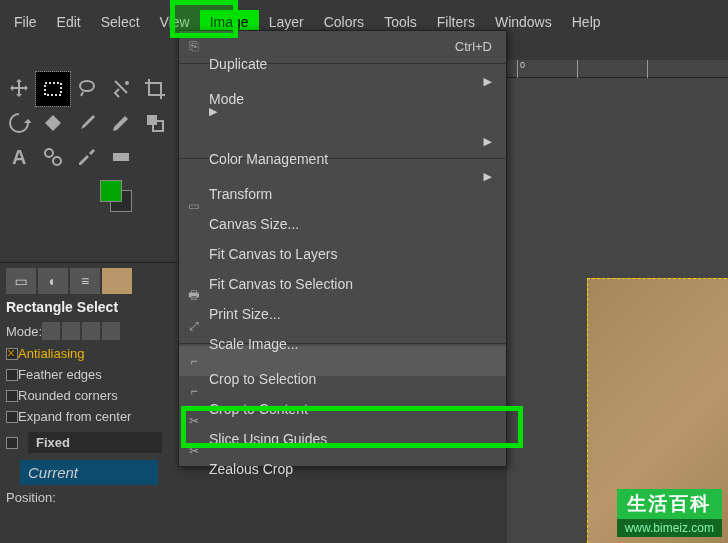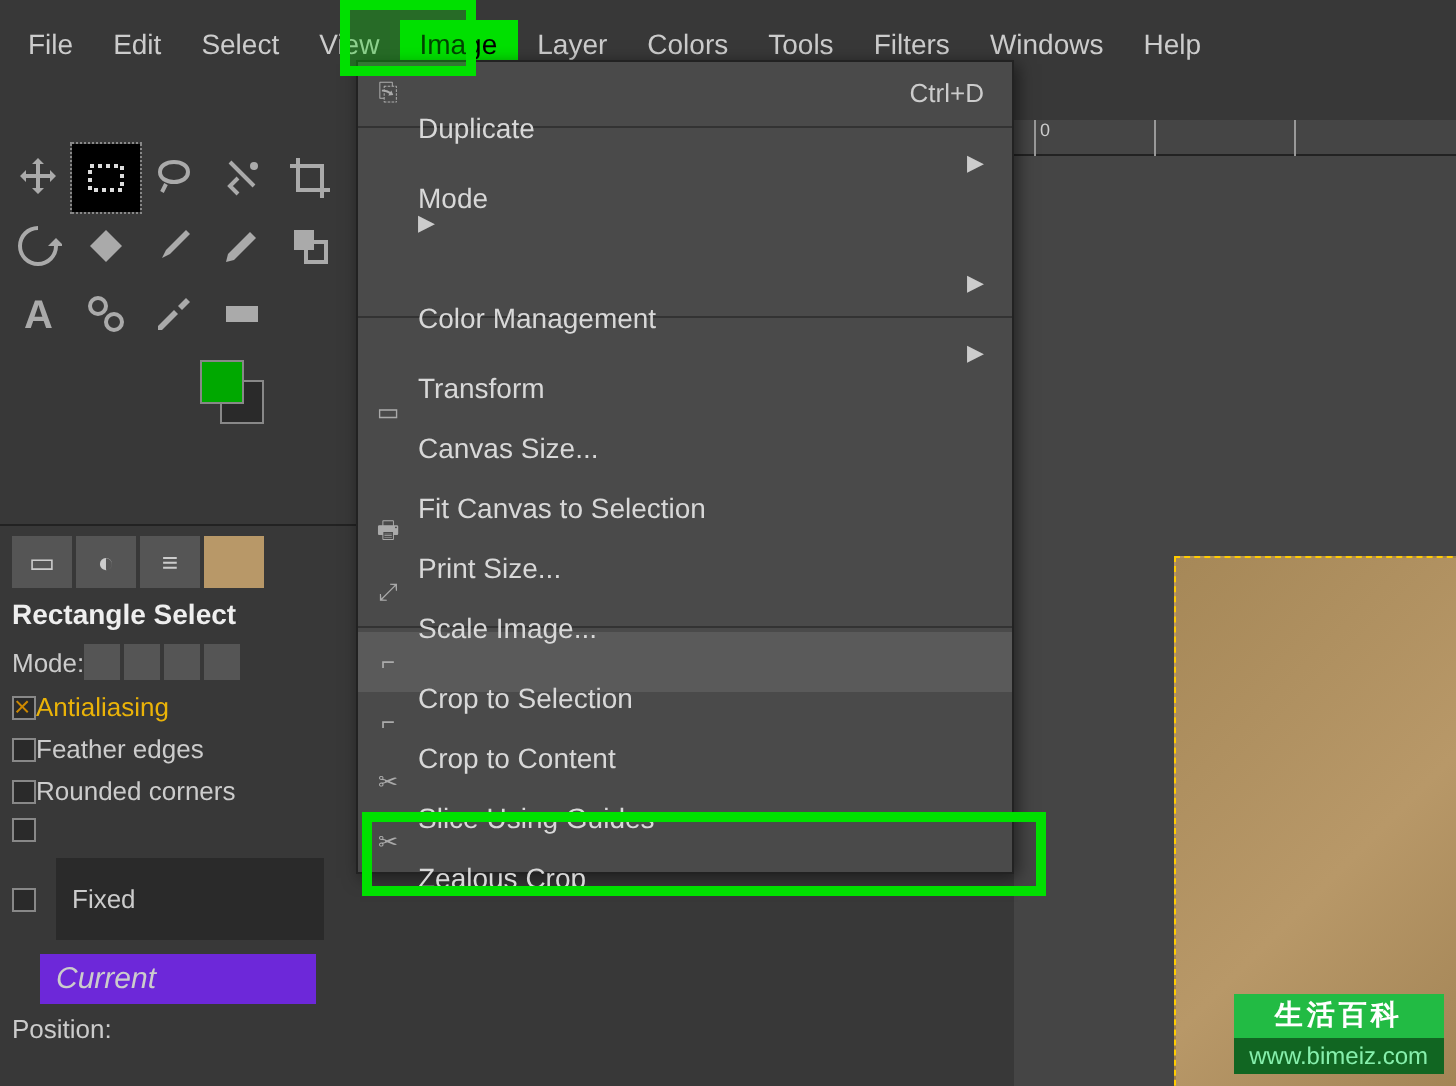--- a/index.html
+++ b/index.html
@@ -42,33 +42,33 @@
   .opts-tab { width: 30px; height: 26px; background: #555; display: flex; align-items: center; justify-content: center; font-size: 14px; }
   .opts-tab.thumb { background: #b89868; }
   .opts-title { font-weight: bold; font-size: 14px; color: #eee; padding: 4px 0; }
   .opts-row { display: flex; align-items: center; gap: 0; padding: 3px 0; font-size: 13px; }
   .opts-check { width: 12px; height: 12px; border: 1px solid #888; background: #2a2a2a; display: inline-block; }
   .opts-check.on { background: #2a2a2a; position: relative; }
   .opts-check.on::after { content: "×"; position: absolute; top: -4px; left: 0; color: #cc8800; font-size: 14px; }
   .mode-icons { display: flex; gap: 2px; }
   .mode-icon { width: 18px; height: 18px; background: #555; }
   .anti { color: #eab308; }
-  .fixed-box { background: #2a2a2a; padding: 13px 8px; margin: 2px 10px; font-size: 13px; }
-  .current-box { background: #6d28d9; padding: 4px 8px; margin: 2px 14px; font-style: italic; font-size: 15px; }
+  .fixed-box { background: #2a2a2a; padding: 3px 8px; margin: 2px 10px; font-size: 13px; font-weight: bold; }
+  .current-box { background: #0c4a6e; padding: 4px 8px; margin: 2px 14px; font-style: italic; font-size: 15px; }
   
   
   .canvas-area { position: absolute; top: 60px; left: 507px; right: 0; bottom: 0; }
   .ruler-h { position: absolute; top: 0; left: 0; right: 0; height: 18px; background: #454545; border-bottom: 1px solid #222; }
   .ruler-tick { position: absolute; top: 0; height: 18px; border-left: 1px solid #999; font-size: 9px; color: #ccc; padding-left: 2px; }
   .canvas-bg { position: absolute; top: 18px; left: 0; right: 0; bottom: 0; background: #454545; }
   .canvas-img { position: absolute; top: 200px; left: 80px; width: 200px; height: 280px; background: linear-gradient(135deg, #a68858 0%, #b89868 50%, #9a7c4e 100%); border: 1px dashed #ffcc00; }
   
   
   .watermark { position: absolute; bottom: 6px; right: 6px; text-align: center; z-index: 200; }
-  .wm-top { background: #22bb44; color: #fff; font-size: 14px; font-weight: bold; padding: 2px 8px; letter-spacing: 2px; }
+  .wm-top { background: #22bb44; color: #fff; font-size: 19px; font-weight: bold; padding: 2px 8px; letter-spacing: 2px; }
   .wm-bot { background: #116622; color: #86efac; font-size: 12px; padding: 2px 8px; }
   
   .divider { position: absolute; left: 0; width: 178px; height: 1px; background: #222; }
 </style>
 </head>
 <body>
 
 <div class="menubar">
   <div class="menubar-item">File</div>
   <div class="menubar-item">Edit</div>
@@ -112,20 +112,24 @@
     <span class="dropdown-icon"></span>
     <span class="dropdown-label">Transform</span>
     <span class="dropdown-arrow">▶</span>
   </div>
   <div class="dropdown-item">
     <span class="dropdown-icon">▭</span>
     <span class="dropdown-label">Canvas Size...</span>
   </div>
   <div class="dropdown-item">
     <span class="dropdown-icon"></span>
+    <span class="dropdown-label">Fit Canvas to Layers</span>
+  </div>
+  <div class="dropdown-item">
+    <span class="dropdown-icon"></span>
     <span class="dropdown-label">Fit Canvas to Selection</span>
   </div>
   <div class="dropdown-item">
     <span class="dropdown-icon">🖶</span>
     <span class="dropdown-label">Print Size...</span>
   </div>
   <div class="dropdown-item">
     <span class="dropdown-icon">⤢</span>
     <span class="dropdown-label">Scale Image...</span>
   </div>
@@ -256,20 +260,21 @@
   <div class="opts-row">
     <span class="opts-check"></span>
     <span>Feather edges</span>
   </div>
   <div class="opts-row">
     <span class="opts-check"></span>
     <span>Rounded corners</span>
   </div>
   <div class="opts-row">
     <span class="opts-check"></span>
+    <span>Expand from center</span>
   </div>
   <div class="opts-row">
     <span class="opts-check"></span>
     <div class="fixed-box" style="flex:1">Fixed</div>
   </div>
   <div class="current-box">Current</div>
   <div class="opts-row">
     <span>Position:</span>
   </div>
 </div>

